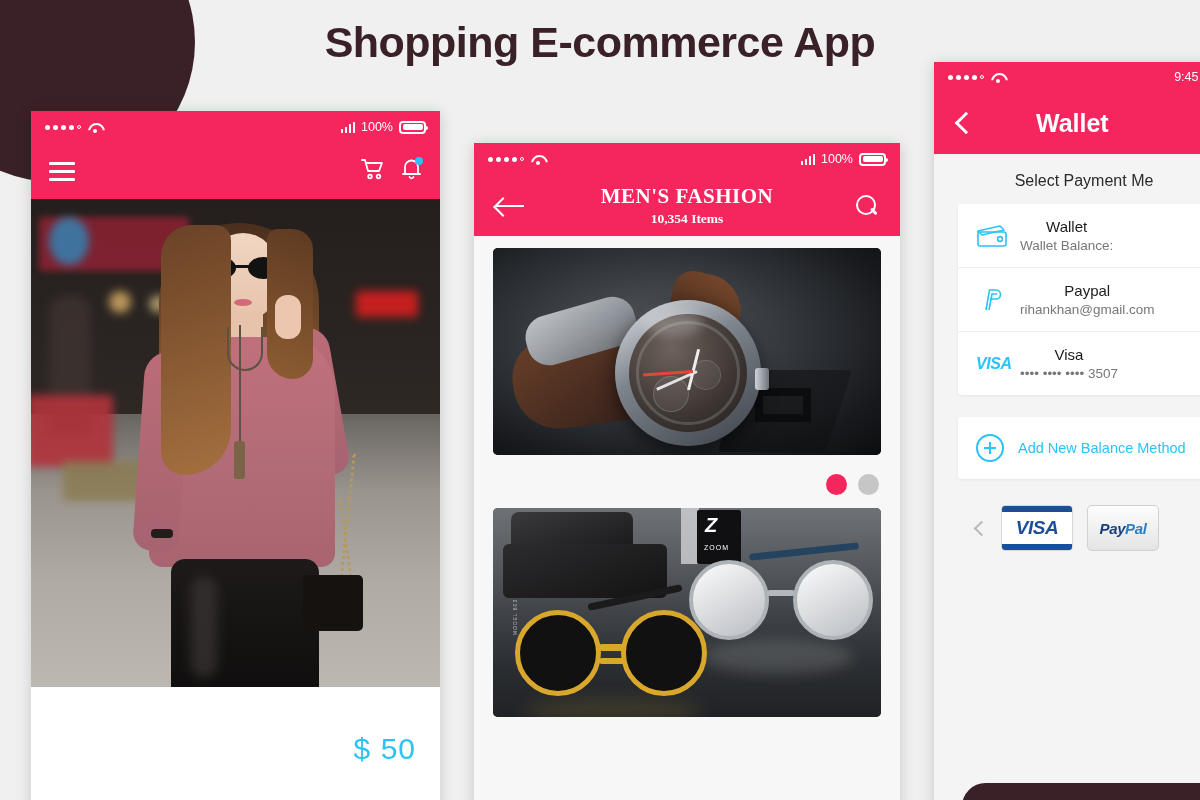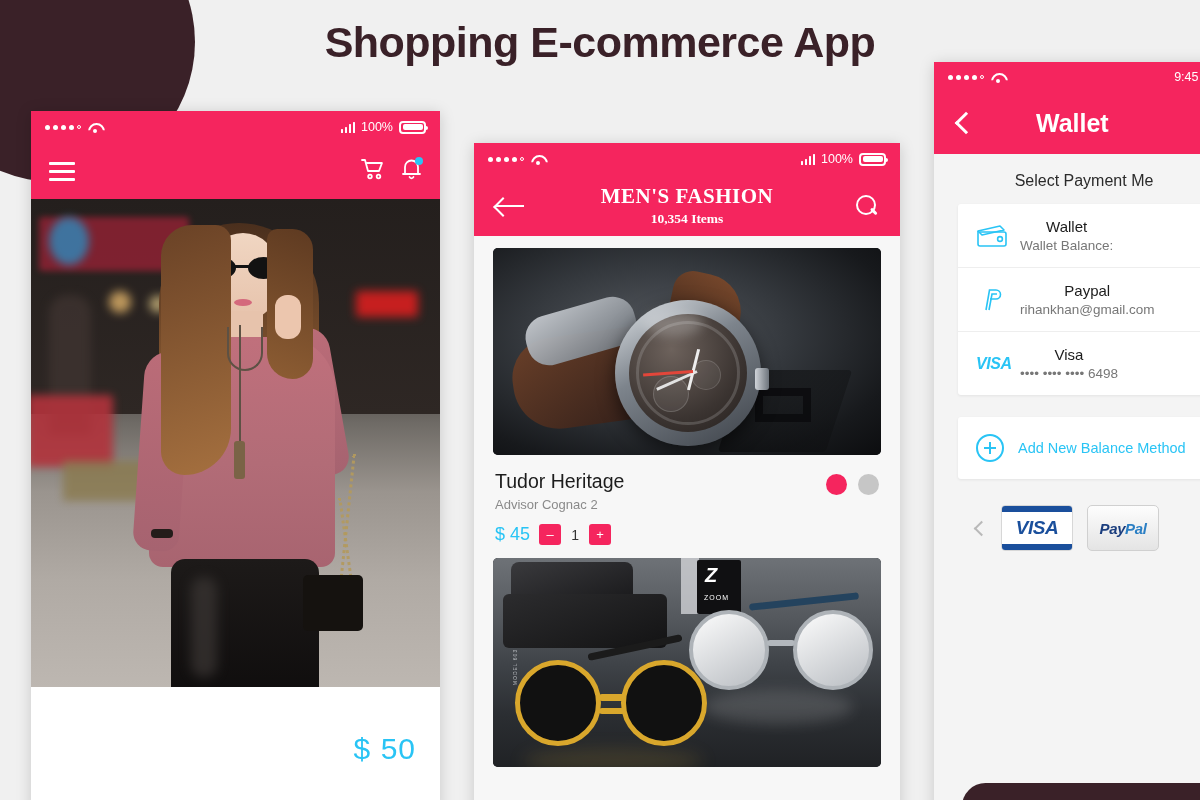--- a/index.html
+++ b/index.html
@@ -446,30 +446,20 @@
             <div class="w-sub2"></div>
           <div class="w-hand-h"></div>
             <div class="w-hand-m"></div>
             <div class="w-hand-r"></div>
           <div class="w-crown"></div>
             <div class="w-gl"></div>
         </div>
       </div>
 
       <div class="prod-row">
-        <div>
-          <div class="prod-name">Tudor Heritage</div>
-          <div class="prod-sub">Advisor Cognac 2</div>
-          <div class="prod-price-row">
-            <span class="prod-price">$ 45</span>
-            <button class="step-btn">–</button>
-            <span class="qty">1</span>
-            <button class="step-btn">+</button>
-          </div>
-        </div>
         <div class="swatches">
           <i style="background:#f5255e"></i>
           <i style="background:#c6c6c6"></i>
         </div>
       </div>
 
       <div class="card-img glasses">
         <div class="photo">
           <div class="g-bg"></div>
           <div class="g-white"></div>
@@ -554,21 +544,21 @@
             <div class="pay-txt-s">rihankhan@gmail.com</div>
           </div>
         </div>
 
         <div class="pay-row">
           <div class="pay-ico">
             <span style="color:#29c4f5;font-weight:bold;font-style:italic;font-size:16px;letter-spacing:-0.4px">VISA</span>
           </div>
           <div>
             <div class="pay-txt-t">Visa</div>
-            <div class="pay-txt-s">•••• •••• •••• 6498</div>
+            <div class="pay-txt-s">•••• •••• •••• 3507</div>
           </div>
         </div>
 
       </div>
 
       <div class="add-card">
         <div class="plus-circ"></div>
         <div class="add-lbl">Add New Balance Method</div>
       </div>
 

